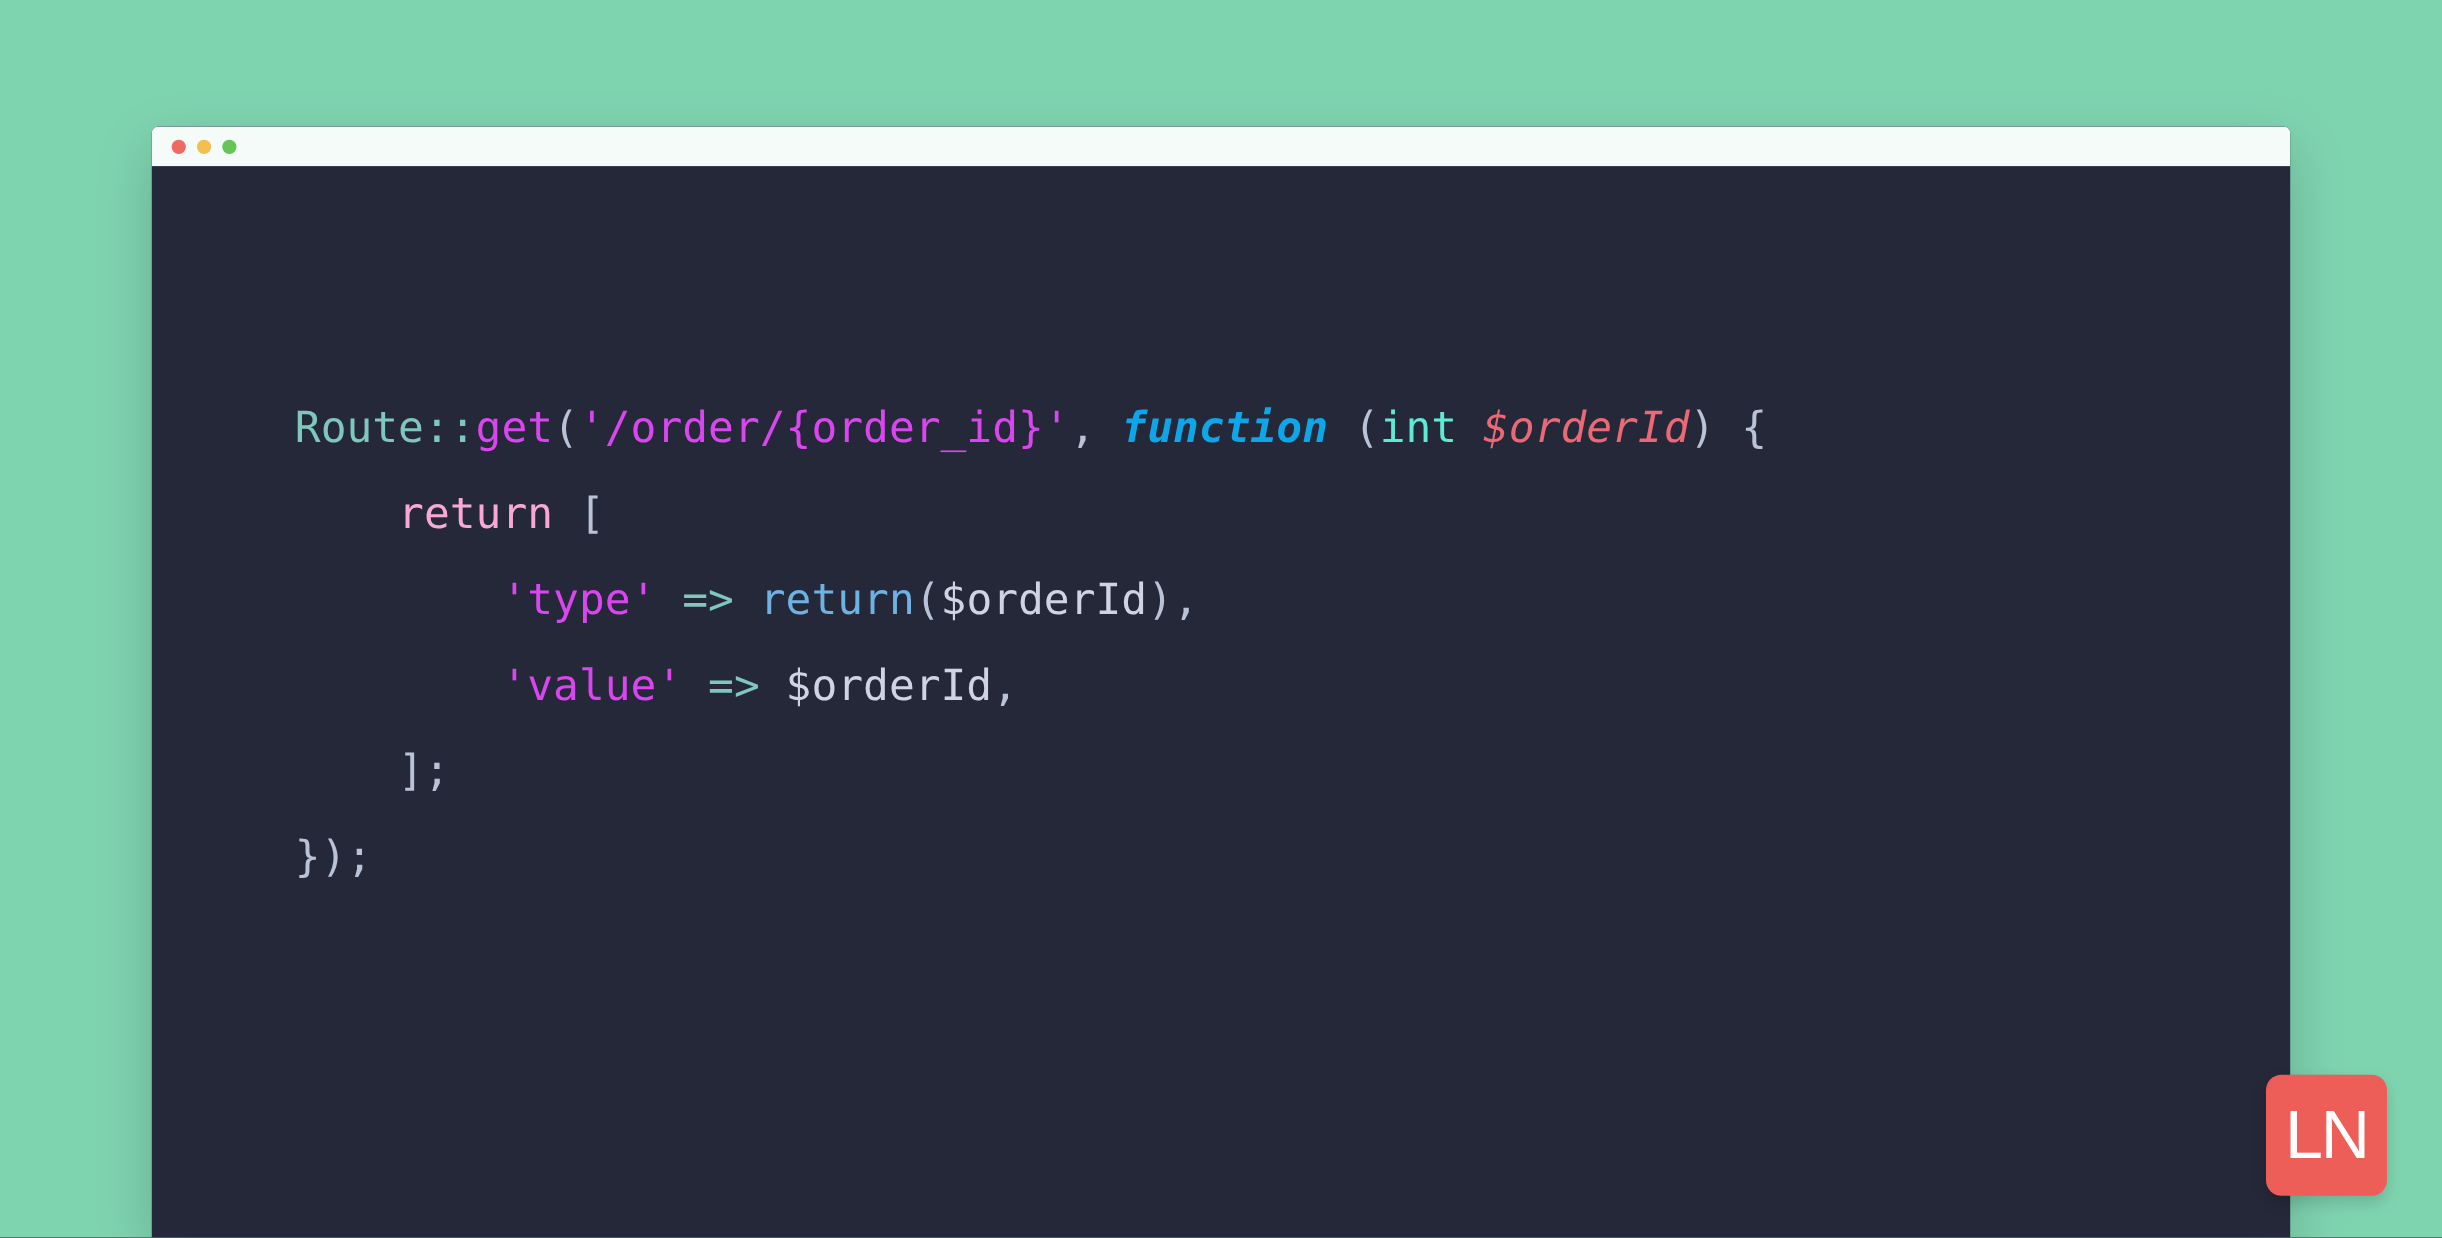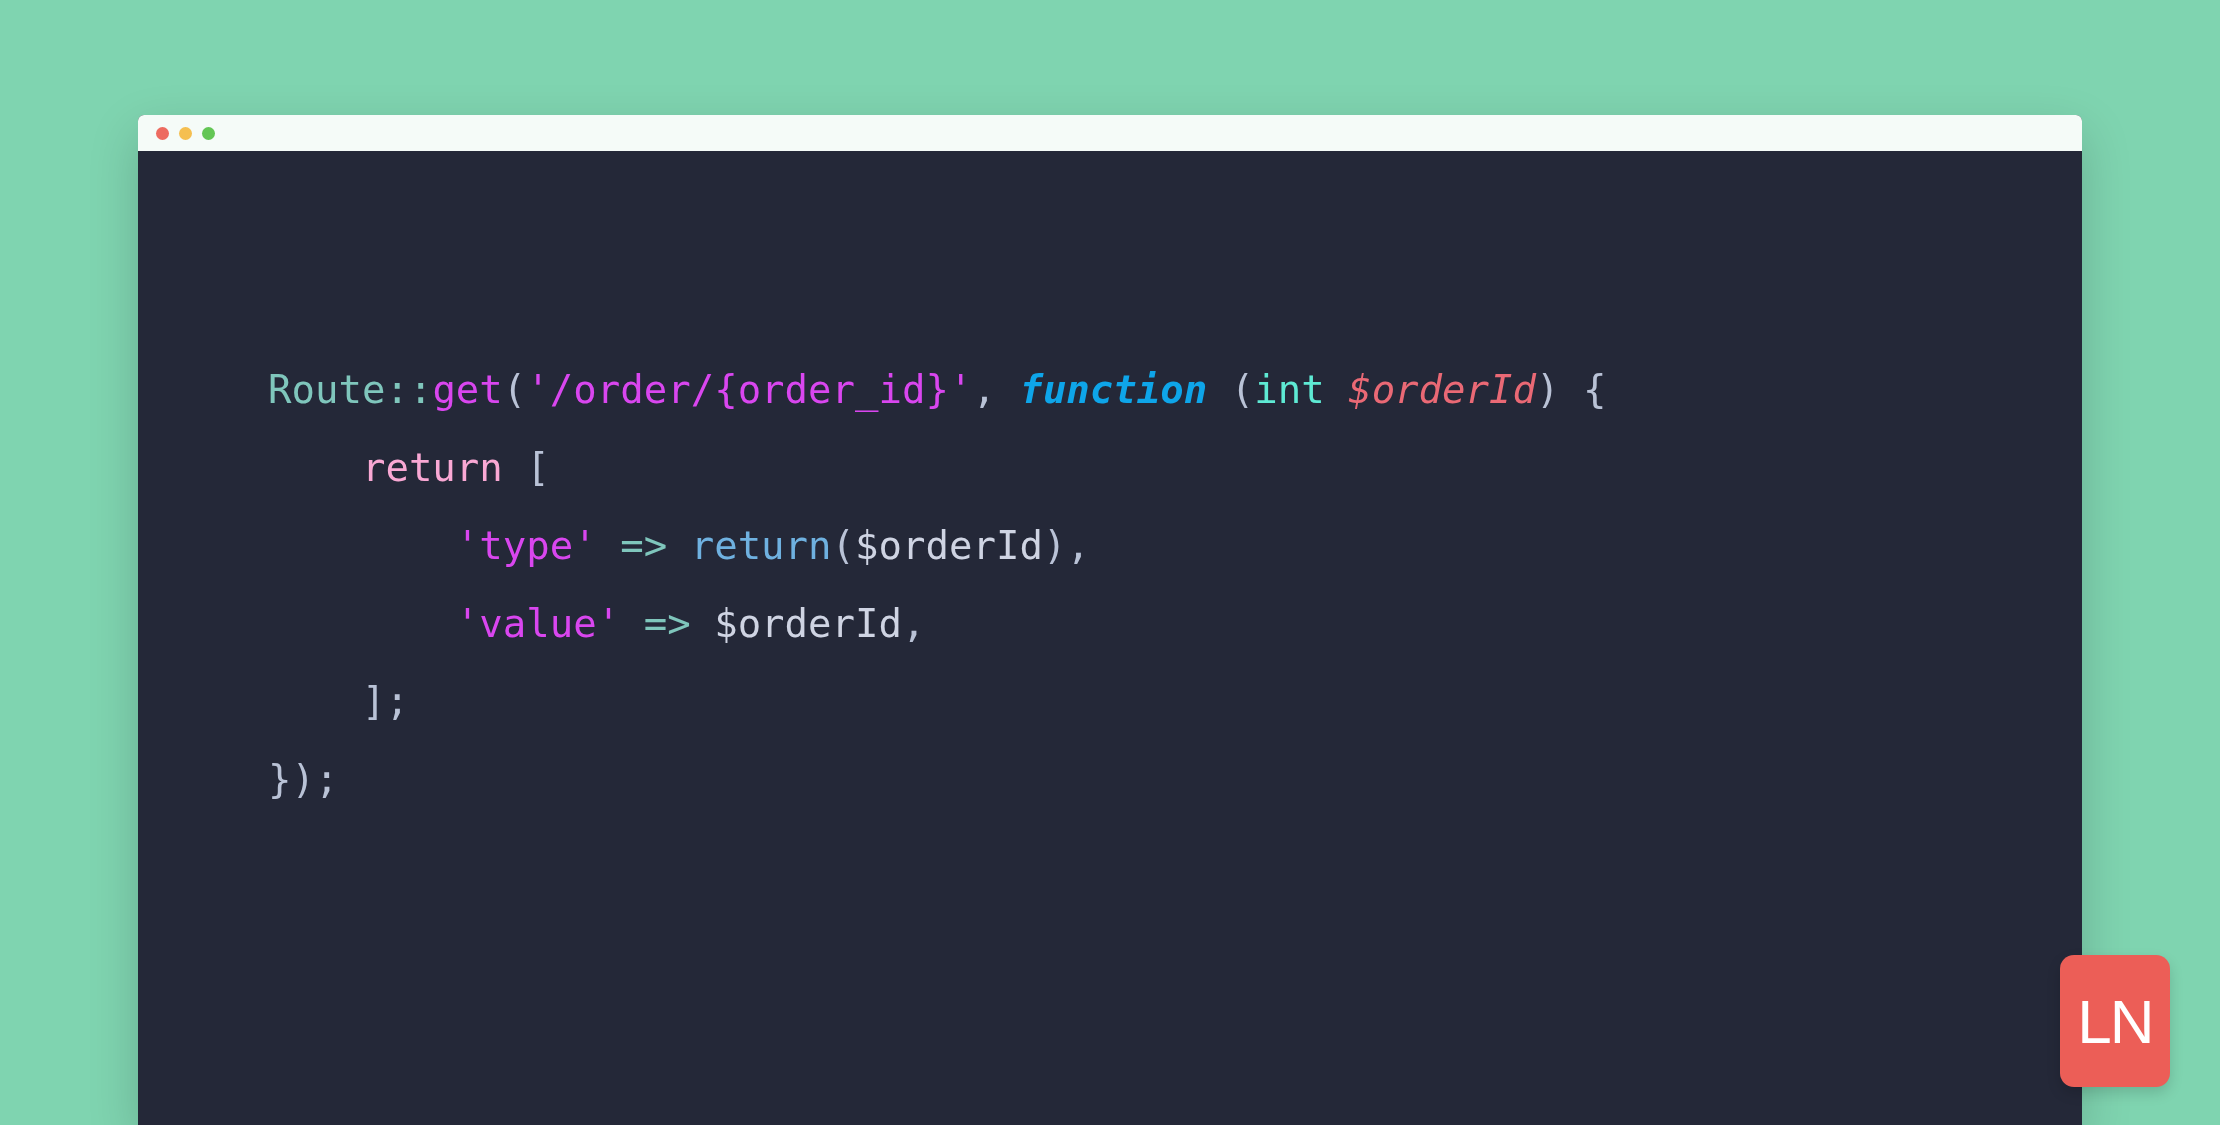--- a/index.html
+++ b/index.html
@@ -56,21 +56,21 @@
   .tok-brace   { color: #b9c2d6; }
   .tok-return  { color: #f9a8d4; }
   .tok-func    { color: #6fb1e0; }
   .tok-semi    { color: #b9c2d6; }
   .tok-arrow   { color: #7fc6bc; }
   .logo {
     position: absolute;
     right: 50px;
     bottom: 38px;
     width: 110px;
-    height: 132px;
+    height: 110px;
     background: #ec5e57;
     border-radius: 14px;
     display: flex;
     align-items: center;
     justify-content: center;
     box-shadow: 0 6px 14px rgba(0,0,0,0.15);
   }
   .logo span {
     font-family: -apple-system, Helvetica, Arial, sans-serif;
     font-weight: 400;

